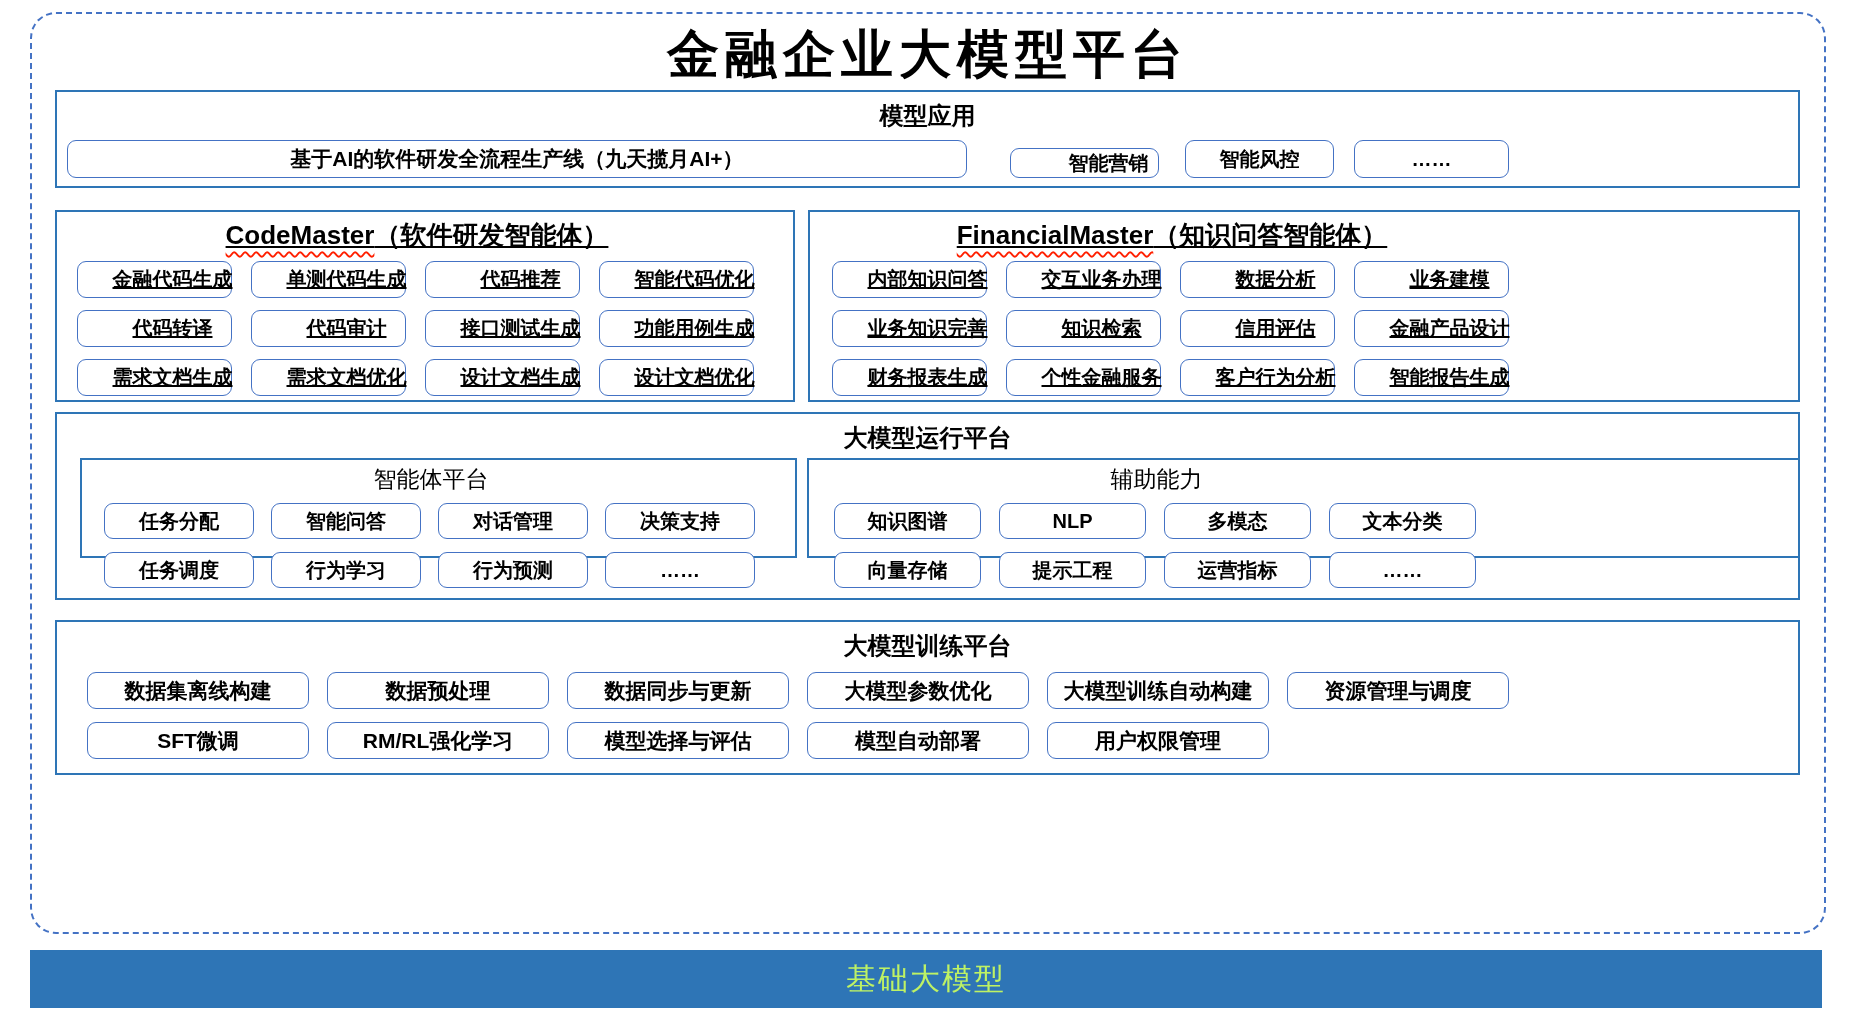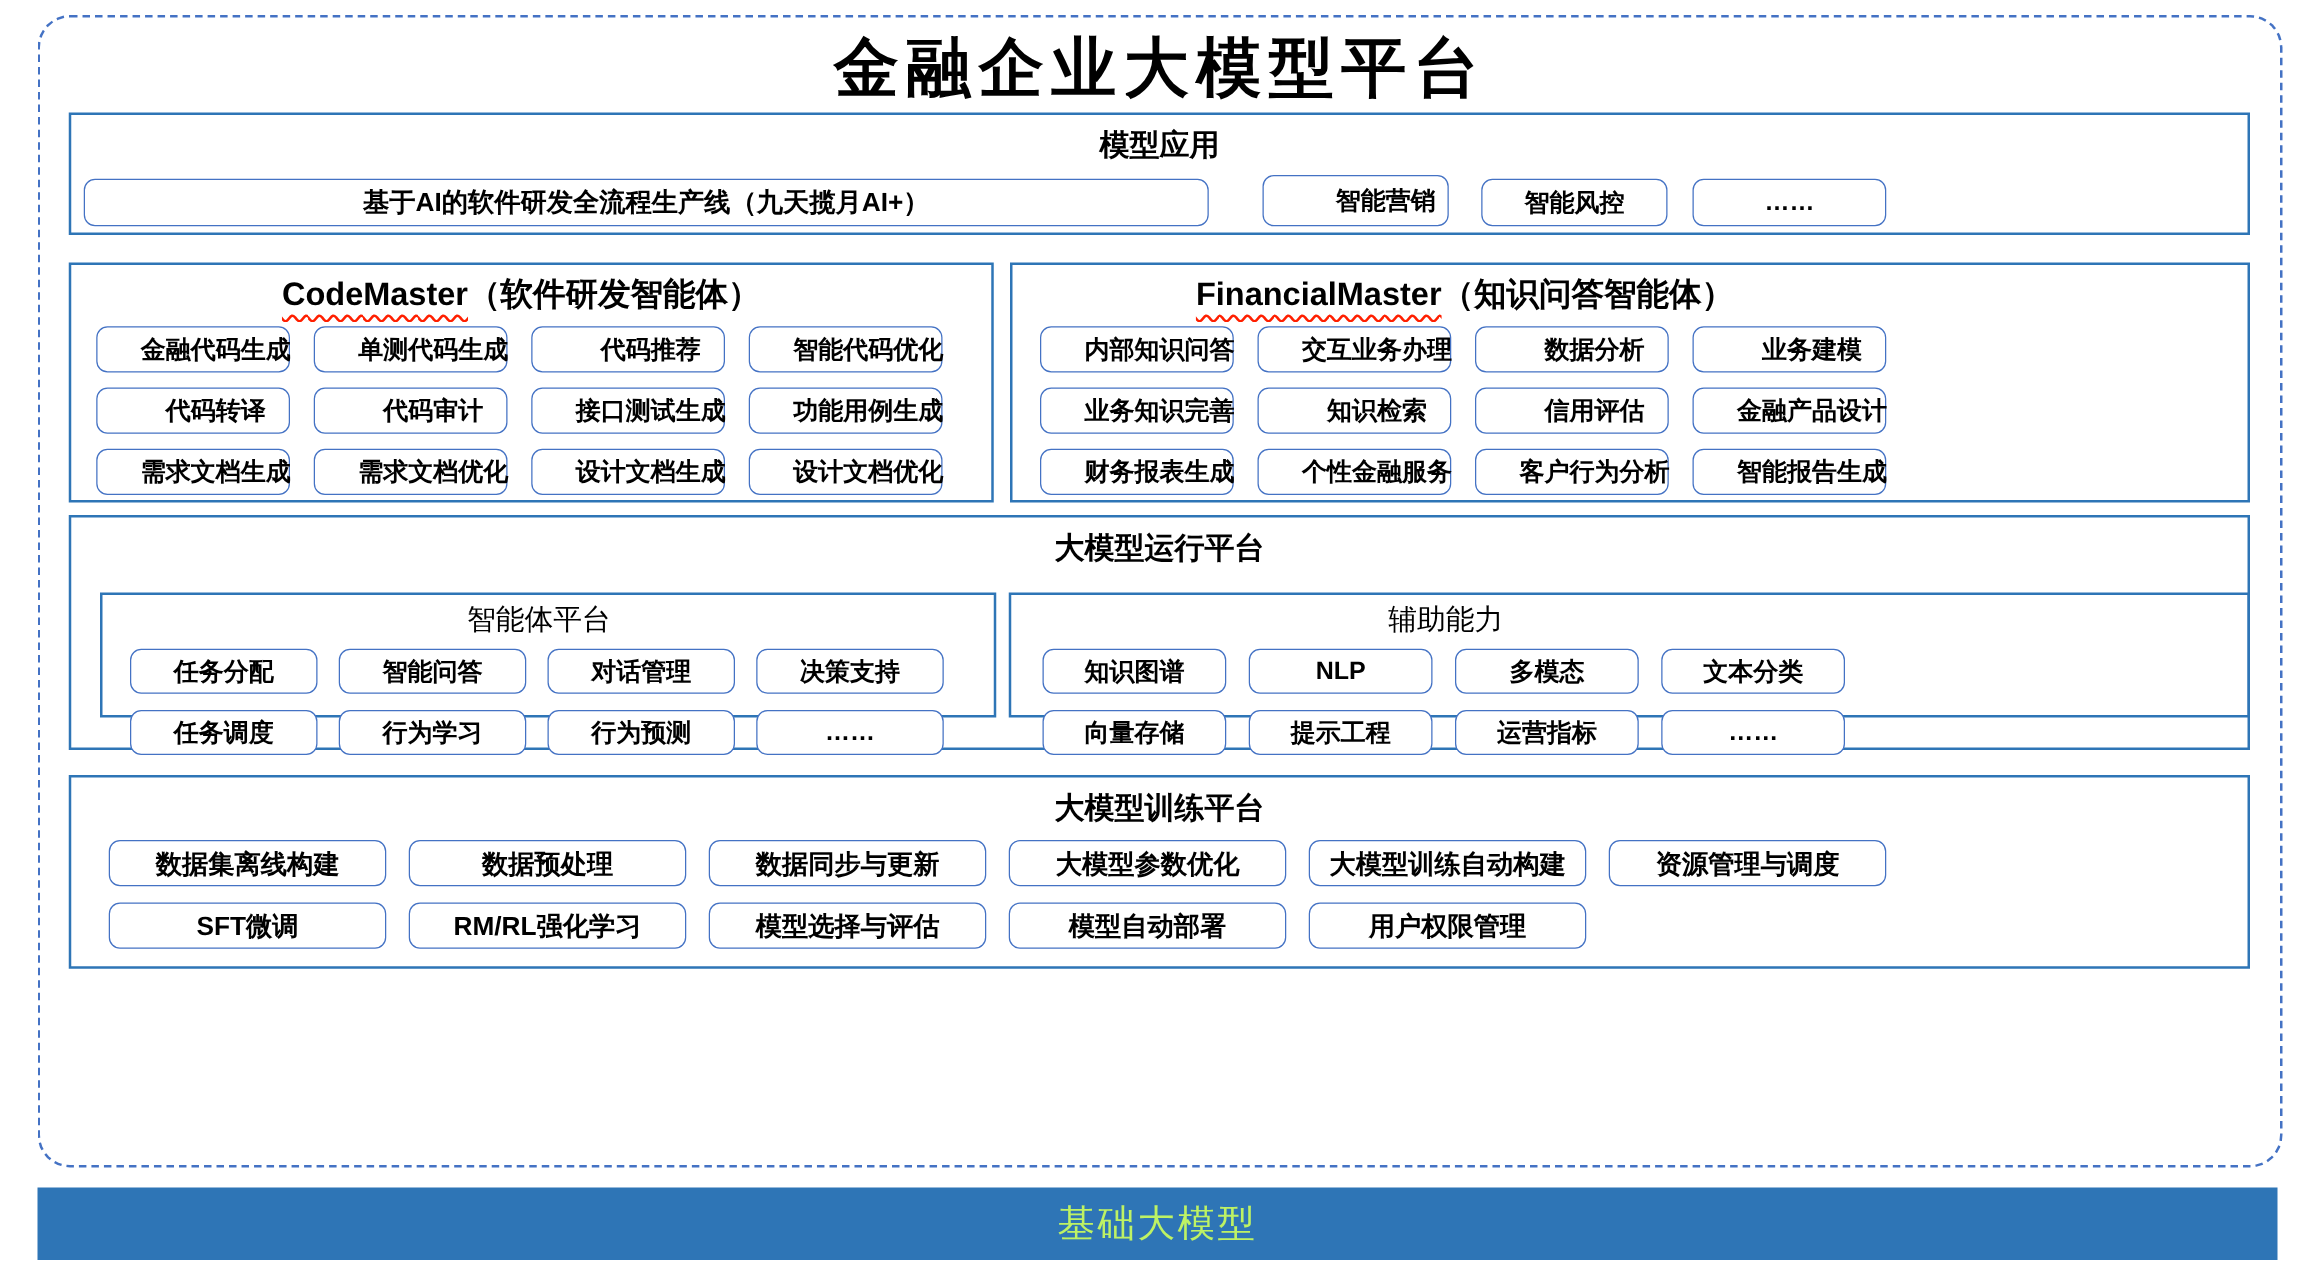--- a/index.html
+++ b/index.html
@@ -18,39 +18,39 @@
 
   
   .chip{box-sizing:border-box;border:1.5px solid #4472C4;border-radius:9px;background:#fff;
         display:flex;align-items:center;justify-content:center;
         height:37px;font-size:20px;font-weight:600;white-space:nowrap;}
 
   
   .sec-app{left:55px;top:90px;width:1745px;height:98px;}
   .app-row{position:absolute;left:10px;top:48px;display:flex;align-items:flex-end;}
   .app-main{width:900px;height:38px;font-size:21px;font-weight:700;}
-  .app-chip-1{margin-left:43px;width:149px;height:41px;padding-left:48px;}
+  .app-chip-1{margin-left:43px;width:149px;height:30px;padding-left:48px;}
   .app-chip-2{margin-left:26px;width:149px;height:38px;}
   .app-chip-3{margin-left:20px;width:155px;height:38px;}
 
   
   .sec-cm{left:55px;top:210px;width:740px;height:192px;}
   .sec-fm{left:808px;top:210px;width:992px;height:192px;}
-  .agent-inner{position:absolute;top:6px;}
+  .agent-inner{position:absolute;top:6px;text-decoration:underline;}
   .sec-cm .agent-inner{left:20px;width:680px;}
   .sec-fm .agent-inner{left:22px;width:680px;}
   .agent-title{text-align:center;font-size:26px;font-weight:700;margin-bottom:8px;}
   .wavy{text-decoration:underline;text-decoration-style:wavy;text-decoration-color:#FF1F00;
         text-decoration-thickness:2px;text-underline-offset:7px;}
   .agent-grid{display:flex;flex-wrap:wrap;column-gap:19px;row-gap:12px;}
   .agent-grid .chip{width:155px;padding-left:36px;}
 
   
   .sec-run{left:55px;top:412px;width:1745px;height:188px;}
-  .subbox{position:absolute;top:60px;height:100px;border:2px solid #2E75B6;box-sizing:border-box;}
+  .subbox{position:absolute;top:44px;height:100px;border:2px solid #2E75B6;box-sizing:border-box;}
   .subbox-left{left:23px;width:717px;}
   .subbox-right{left:750px;width:993px;}
   .sub-inner{position:absolute;top:4px;}
   .subbox-left .sub-inner{left:22px;width:654px;}
   .subbox-right .sub-inner{left:25px;width:645px;}
   .sub-title{text-align:center;font-size:23px;font-weight:400;margin-bottom:8px;}
   .sub-grid{display:flex;flex-wrap:wrap;row-gap:13px;}
   .subbox-left .sub-grid{column-gap:17px;}
   .subbox-left .sub-grid .chip{width:150px;height:36px;}
   .subbox-right .sub-grid{column-gap:18px;}

